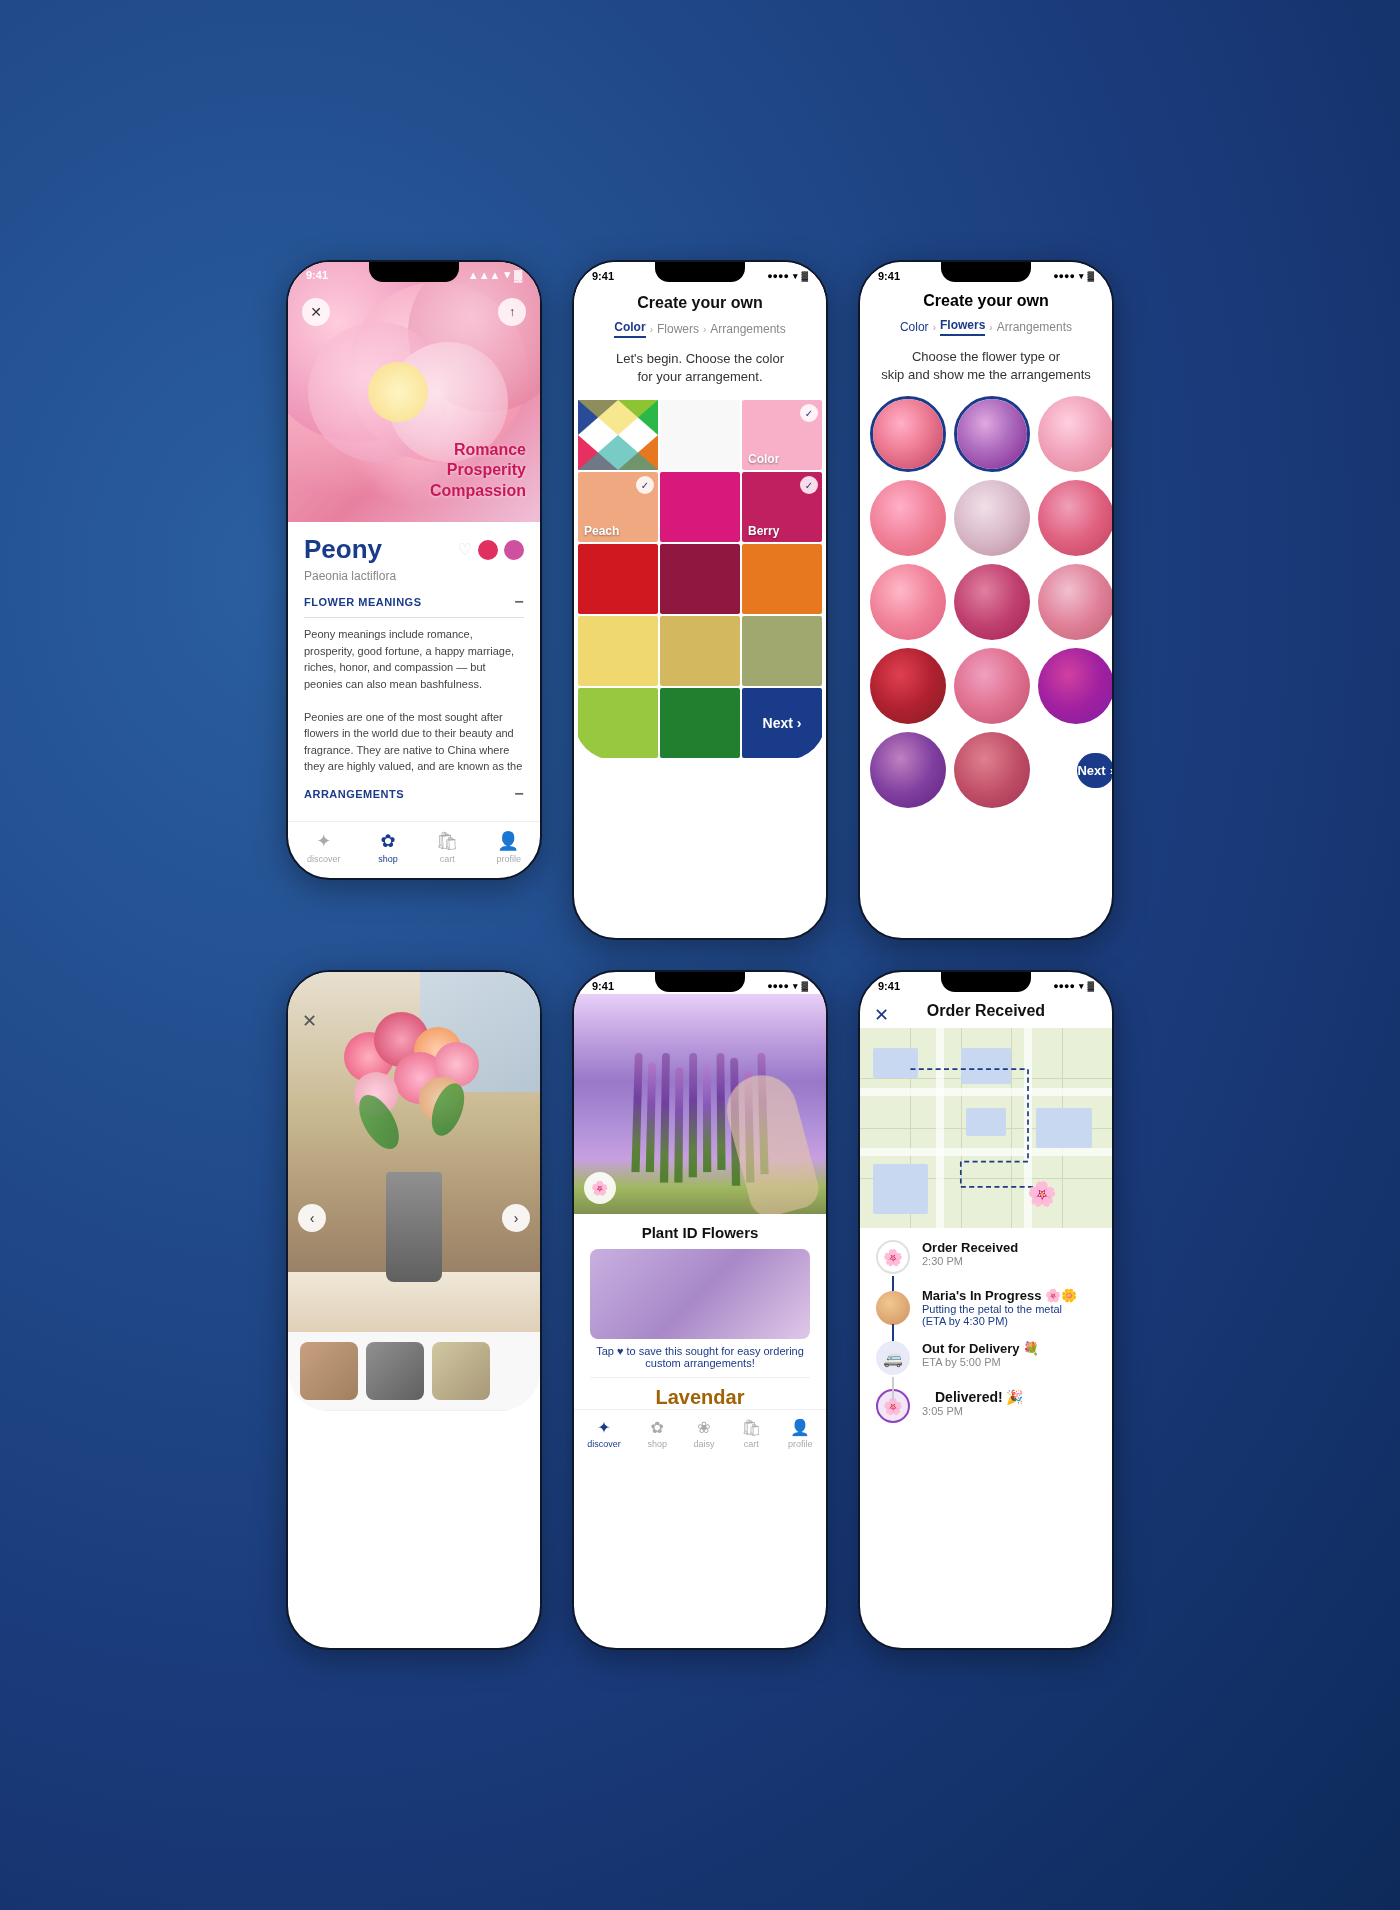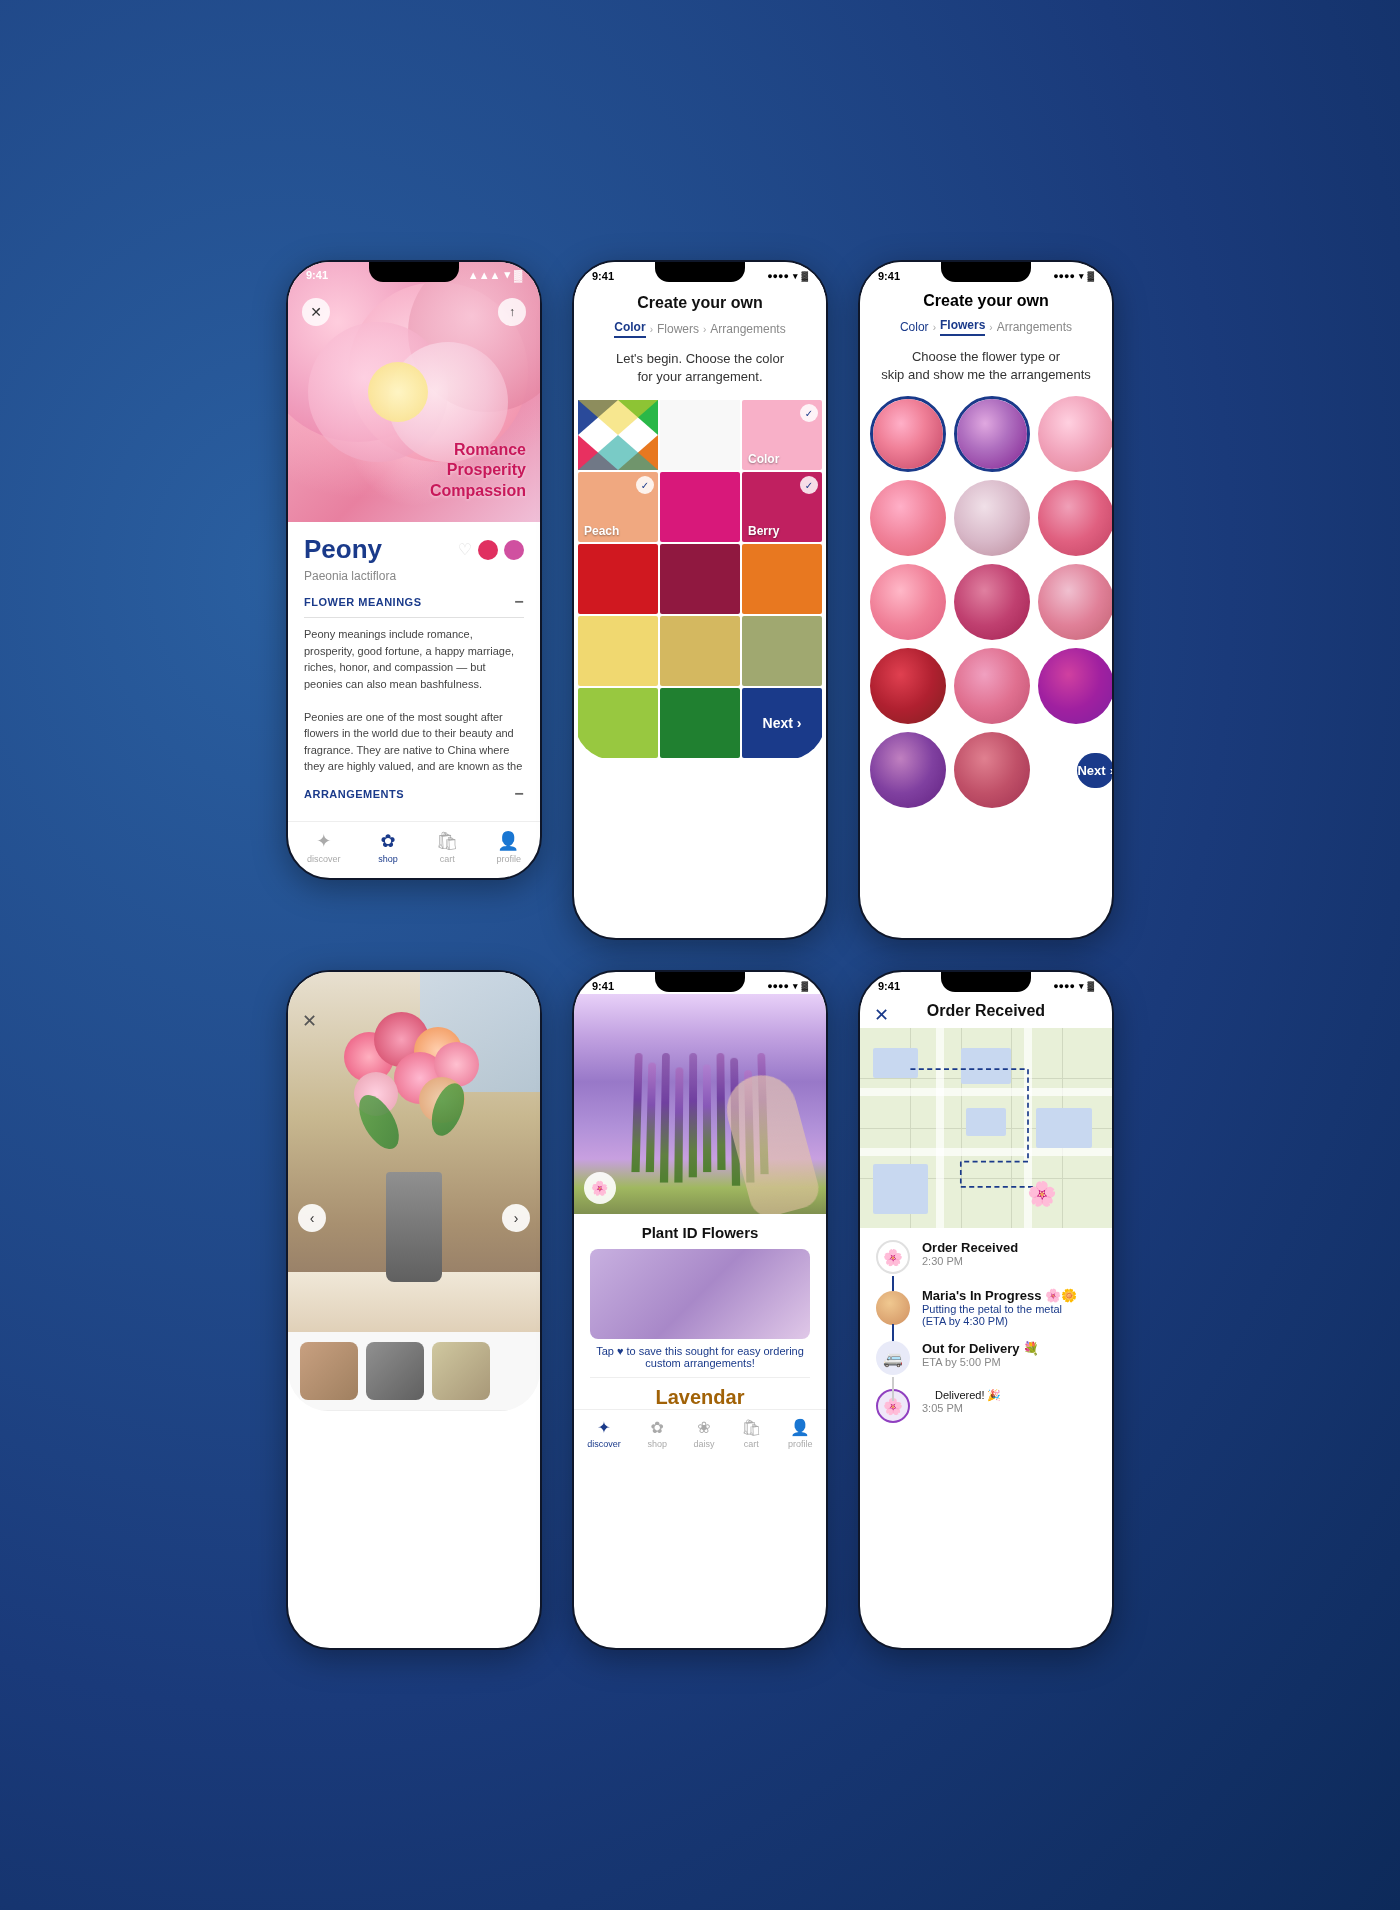--- a/index.html
+++ b/index.html
@@ -675,21 +675,21 @@
           <div style="width:34px;height:34px;border-radius:50%;background:#e8eaf8;display:flex;align-items:center;justify-content:center;font-size:16px;flex-shrink:0;">🚐</div>
           <div>
             <div style="font-size:13px;font-weight:600;color:#111;">Out for Delivery 💐</div>
             <div style="font-size:11px;color:#888;">ETA by 5:00 PM</div>
           </div>
         </div>
 
         <div style="display:flex;gap:12px;align-items:flex-start;">
           <div style="width:34px;height:34px;border-radius:50%;background:#f0e8f8;border:2px solid #9040c0;display:flex;align-items:center;justify-content:center;font-size:16px;flex-shrink:0;">🌸</div>
           <div>
-            <div style="font-size:11px;font-weight:400;color:#111;padding-left:13px;">Delivered! 🎉</div>
+            <div style="font-size:14px;font-weight:700;color:#111;padding-left:13px;">Delivered! 🎉</div>
             <div style="font-size:11px;color:#888;">3:05 PM</div>
           </div>
         </div>
       </div>
     </div>
   </div>
 
 </div>
 
 </body></html>

